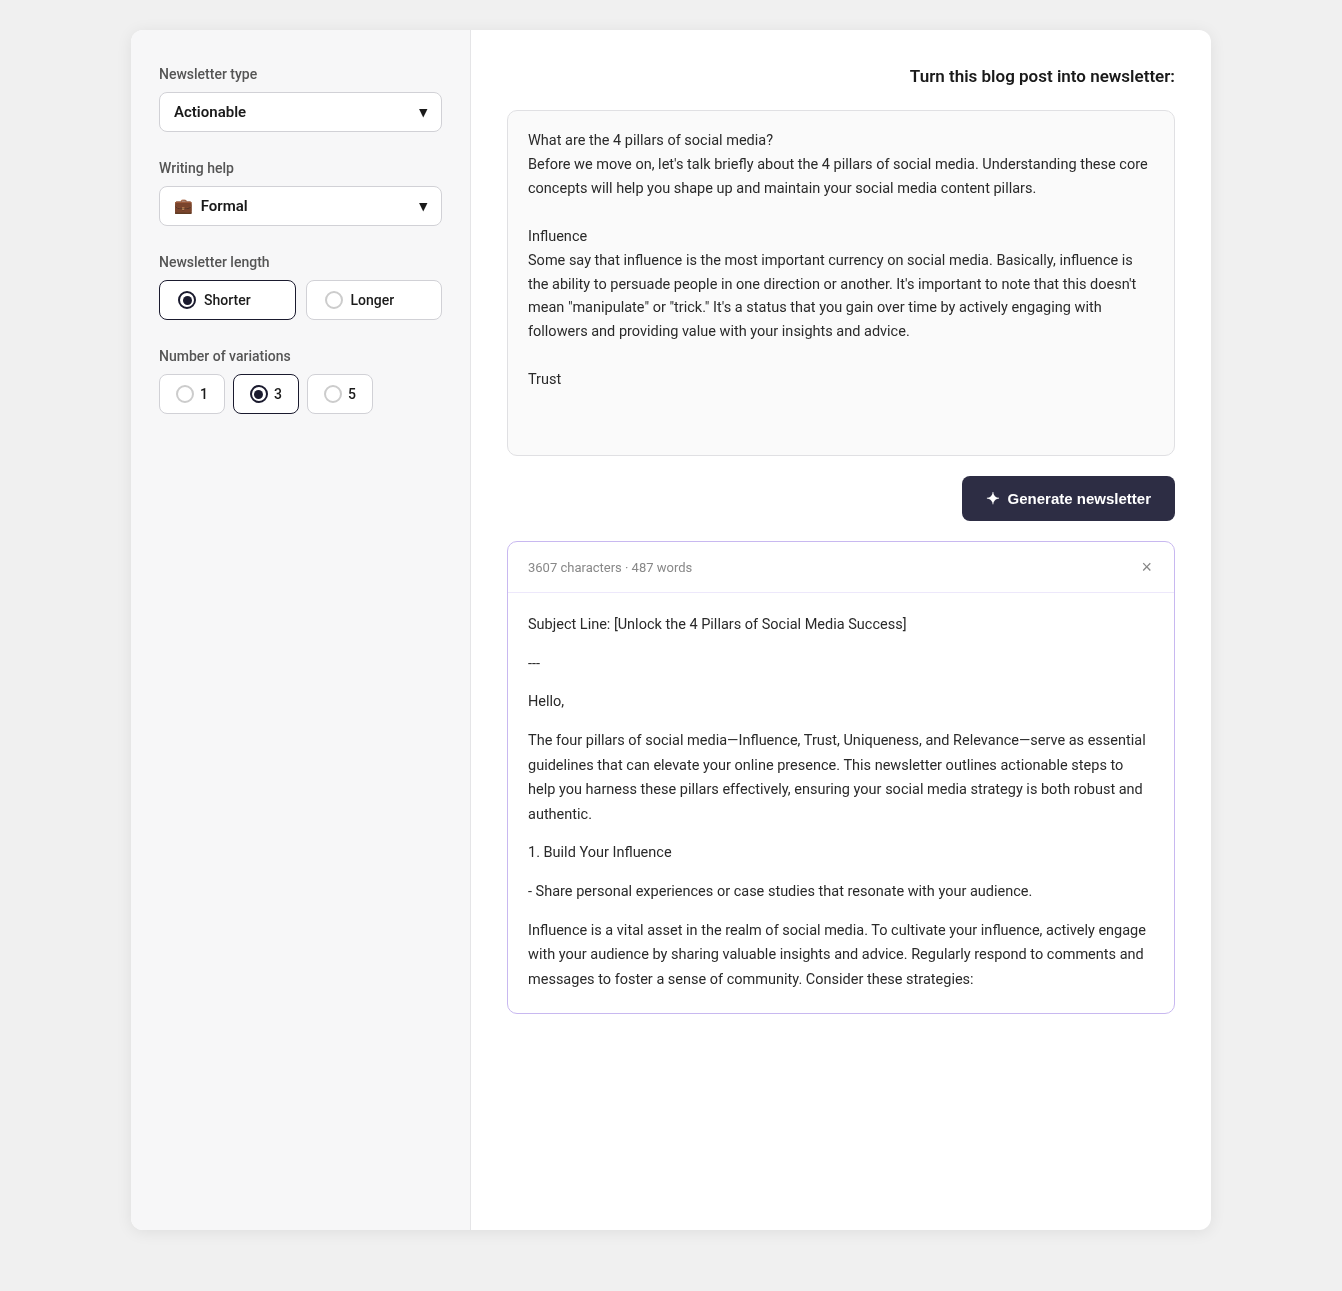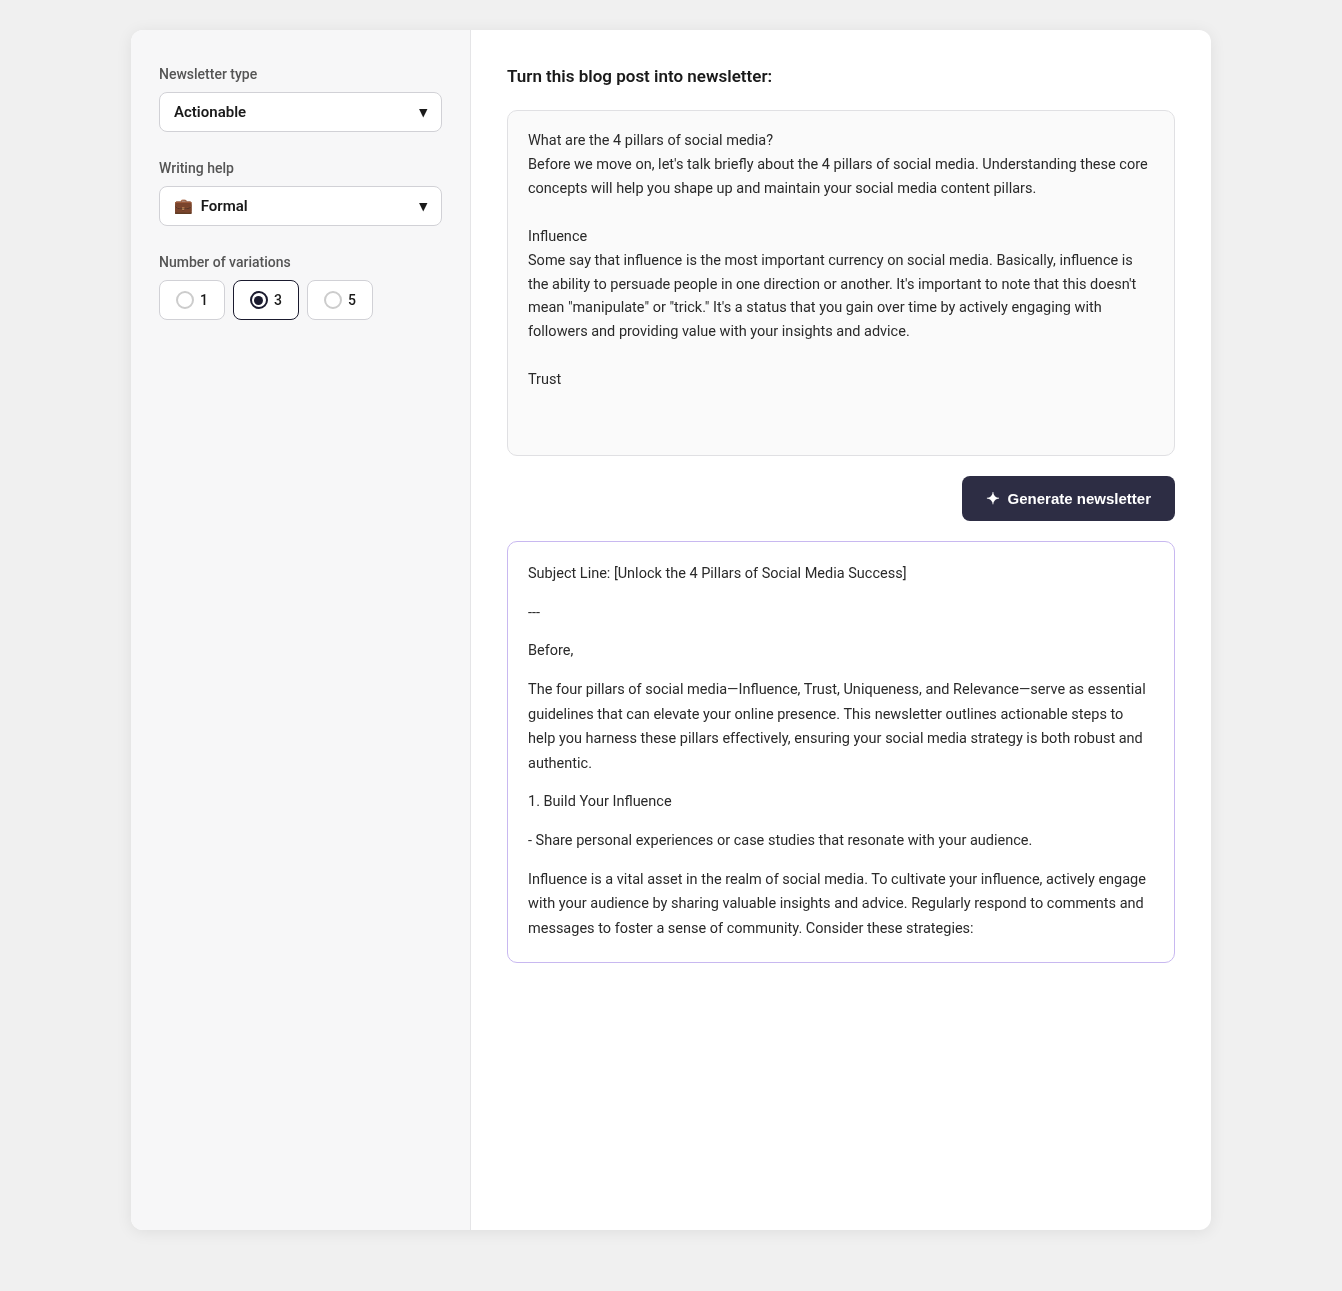--- a/index.html
+++ b/index.html
@@ -137,20 +137,21 @@
       padding: 36px 36px 36px 36px;
       display: flex;
       flex-direction: column;
       gap: 20px;
     }
     .main-title {
       font-size: 17px;
       font-weight: 600;
       color: #1a1a1a;
       margin-bottom: 4px;
+      text-align: right;
     }
     .blog-textarea-wrapper {
       position: relative;
       border: 1.5px solid #e0e0e3;
       border-radius: 10px;
       background: #fafafa;
       overflow: hidden;
     }
     .blog-textarea {
       width: 100%;
@@ -247,20 +248,34 @@
       <div class="sidebar-label">Writing help</div>
       <div class="select-wrapper">
         <div class="writing-style-wrapper">
           <span class="briefcase-icon">💼</span>
           <span>Formal</span>
         </div>
         <span class="select-icon">▾</span>
       </div>
     </div>
 
+    <div class="sidebar-section">
+      <div class="sidebar-label">Newsletter length</div>
+      <div class="radio-group">
+        <div class="radio-option selected">
+          <div class="radio-circle selected">
+          </div>
+          <span>Shorter</span>
+        </div>
+        <div class="radio-option">
+          <div class="radio-circle"></div>
+          <span>Longer</span>
+        </div>
+      </div>
+    </div>
 
     <div class="sidebar-section">
       <div class="sidebar-label">Number of variations</div>
       <div class="variations-group">
         <div class="var-option">
           <div class="radio-circle"></div>
           <span>1</span>
         </div>
         <div class="var-option selected">
           <div class="radio-circle selected">
@@ -289,24 +304,28 @@
     </div>
 
     <div class="generate-row">
       <button class="generate-btn">
         <span class="sparkle-icon">✦</span>
         <span>Generate newsletter</span>
       </button>
     </div>
 
     <div class="result-card">
+      <div class="result-header">
+        <span class="result-stats">3607 characters · 487 words</span>
+        <button class="close-btn">×</button>
+      </div>
       <div class="result-content">
         <p>Subject Line: [Unlock the 4 Pillars of Social Media Success]</p>
         <p>---</p>
-        <p>Before,</p>
+        <p>Hello,</p>
         <p>The four pillars of social media—Influence, Trust, Uniqueness, and Relevance—serve as essential guidelines that can elevate your online presence. This newsletter outlines actionable steps to help you harness these pillars effectively, ensuring your social media strategy is both robust and authentic.</p>
         <p>1. Build Your Influence</p>
         <p>- Share personal experiences or case studies that resonate with your audience.</p>
         <p>Influence is a vital asset in the realm of social media. To cultivate your influence, actively engage with your audience by sharing valuable insights and advice. Regularly respond to comments and messages to foster a sense of community. Consider these strategies:</p>
       </div>
     </div>
   </div>
 </div>
 
 </body></html>

